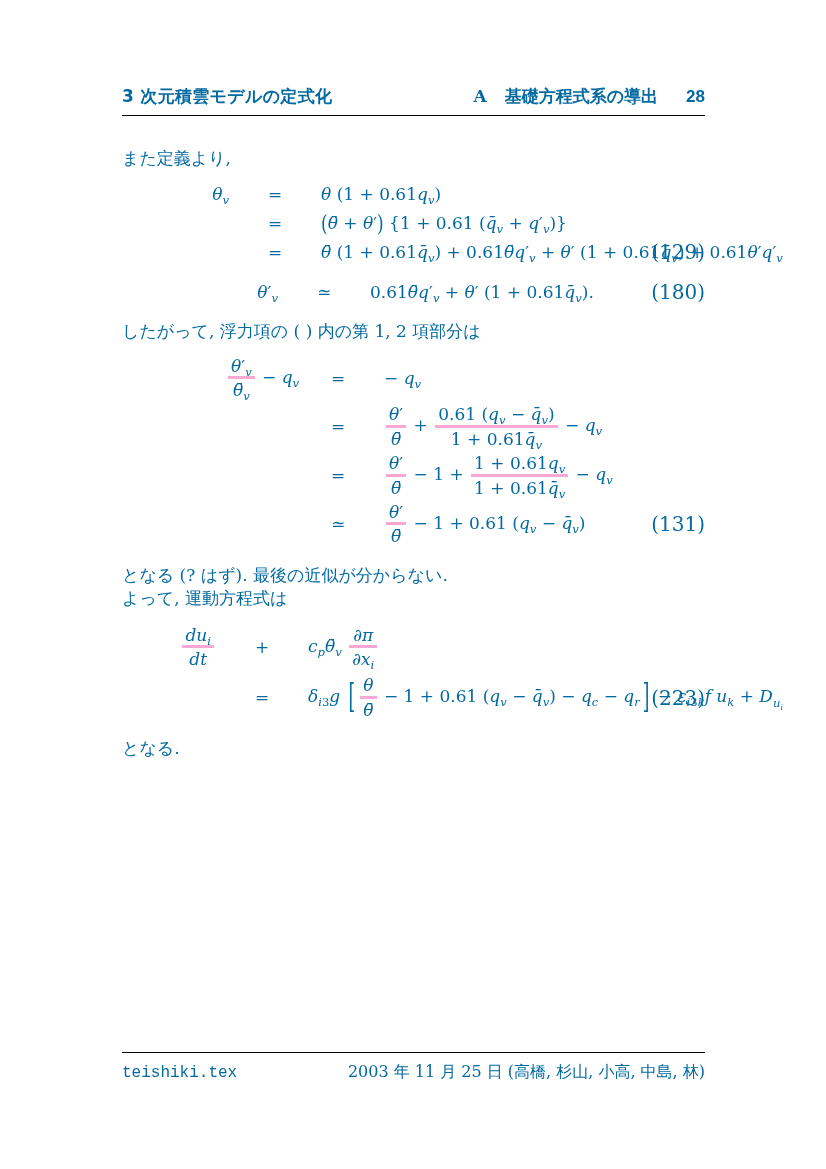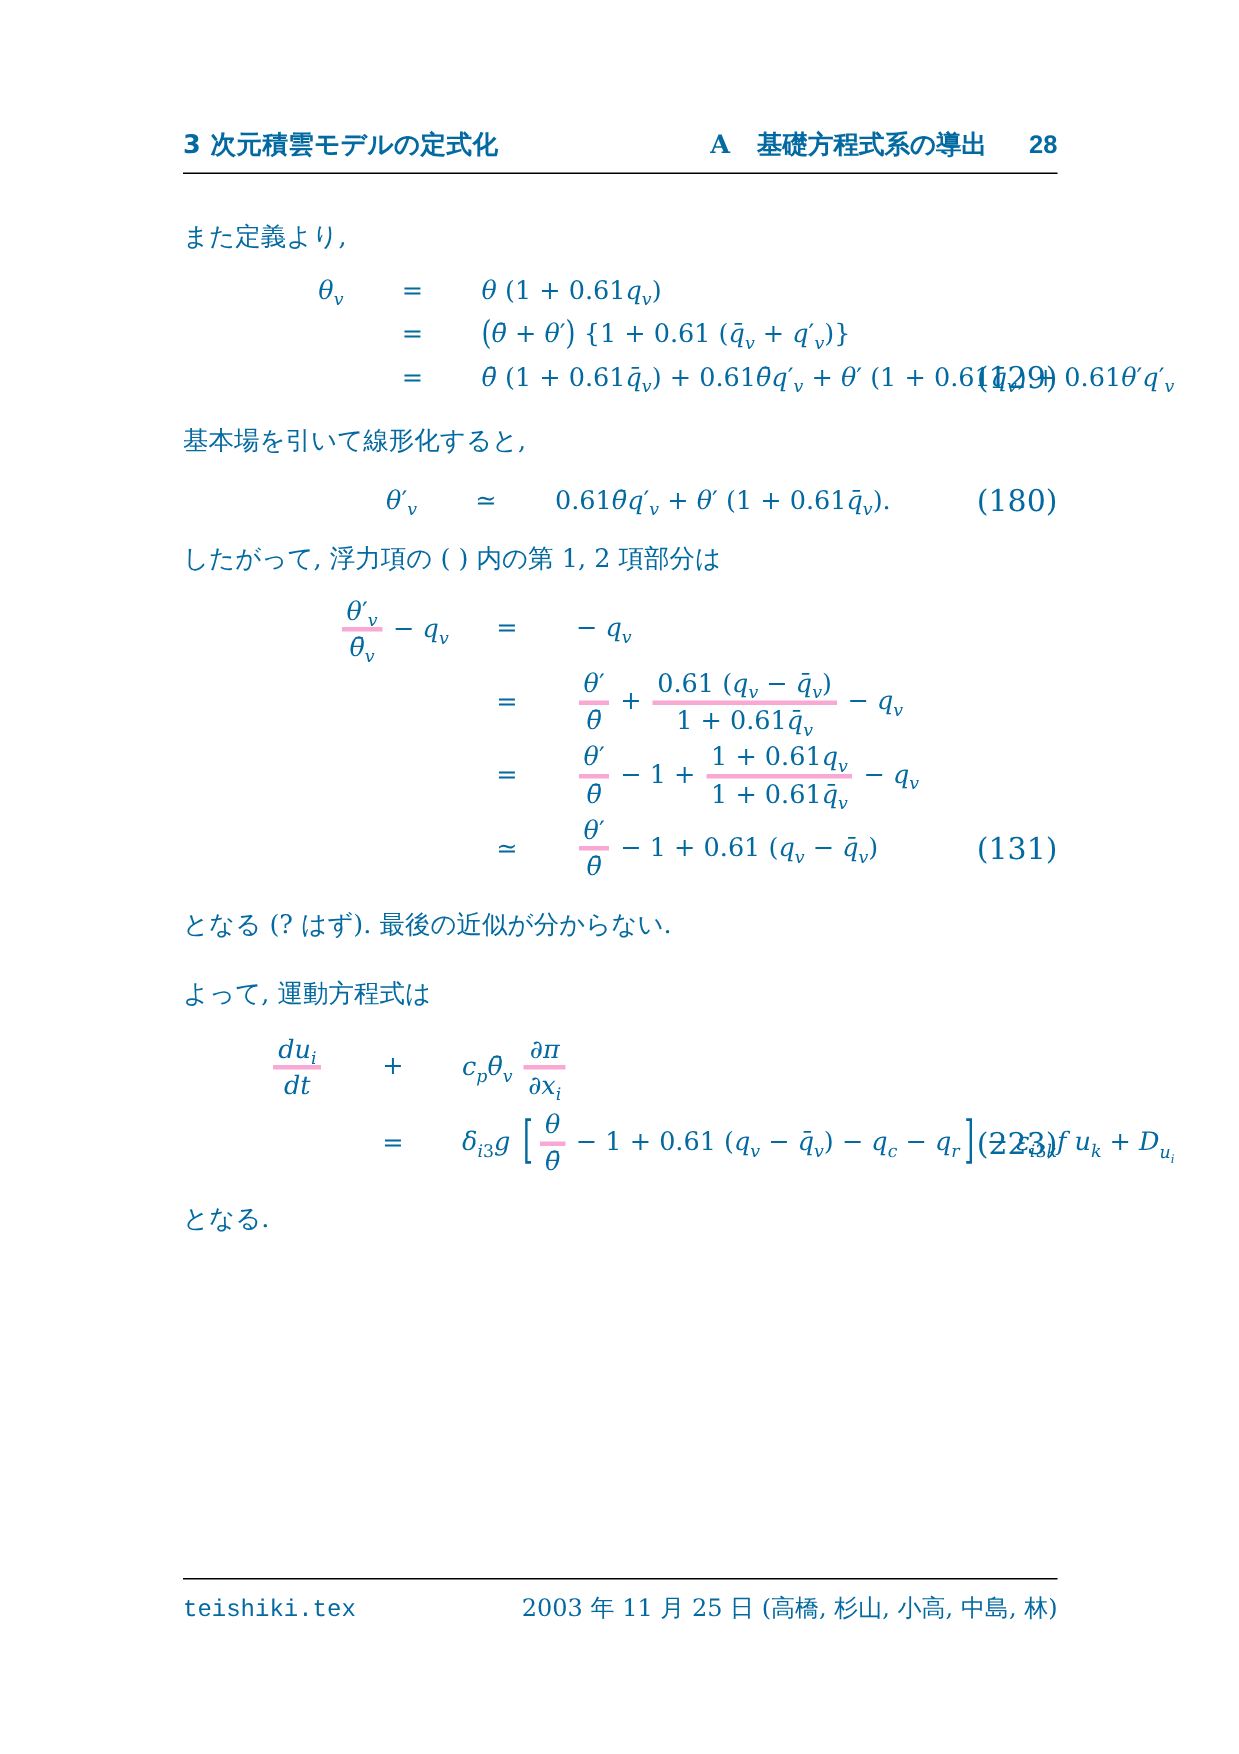--- a/index.html
+++ b/index.html
@@ -31,21 +31,21 @@
   .bodytext {
     position: absolute;
     left: 122px; top: 142px; width: 583px;
     font-size: 17px; line-height: 1.35;
   }
   .para { margin: 0; }
   .p1 { margin-top: 5px; }
   .p2 { margin-top: 19px; }
   .p3 { margin-top: 16px; }
   .p4 { margin-top: 17px; }
-  .p5 { margin-top: 23px; }
+  .p5 { }
   .p6 { margin-top: 17px; }
 
   
   .eq { --lhsw: 24px; }
   .eqrow { display: flex; align-items: center; position: relative; margin: 6px 0; gap: 28px; }
   .lhs { width: var(--lhsw); text-align: right; flex: none; white-space: nowrap; }
   .rel { width: 36px; text-align: center; flex: none; }
   .rhs { flex: none; white-space: nowrap; }
   .eqnum { position: absolute; right: 0; top: 50%; transform: translateY(-50%); font-size: 20px; }
 
@@ -106,21 +106,20 @@
         <span class="rhs"><span class="bp">(</span><i>θ̄</i> + <i>θ</i>′<span class="bp">)</span> {1 + 0.61 (<i>q̄</i><sub><i>v</i></sub> + <i>q</i>′<sub><i>v</i></sub>)}</span>
       </div>
       <div class="eqrow">
         <span class="lhs"></span>
         <span class="rel">=</span>
         <span class="rhs"><i>θ̄</i> (1 + 0.61<i>q̄</i><sub><i>v</i></sub>) + 0.61<i>θ̄</i><i>q</i>′<sub><i>v</i></sub> + <i>θ</i>′ (1 + 0.61<i>q̄</i><sub><i>v</i></sub>) + 0.61<i>θ</i>′<i>q</i>′<sub><i>v</i></sub>.</span>
         <span class="eqnum">(129)</span>
       </div>
     </div>
 
-    <p class="para p2">基本場を引いて線形化すると,</p>
 
     <div class="eq eq130">
       <div class="eqrow">
         <span class="lhs"><i>θ</i>′<sub><i>v</i></sub></span>
         <span class="rel">≃</span>
         <span class="rhs">0.61<i>θ̄</i><i>q</i>′<sub><i>v</i></sub> + <i>θ</i>′ (1 + 0.61<i>q̄</i><sub><i>v</i></sub>).</span>
         <span class="eqnum">(180)</span>
       </div>
     </div>
 

